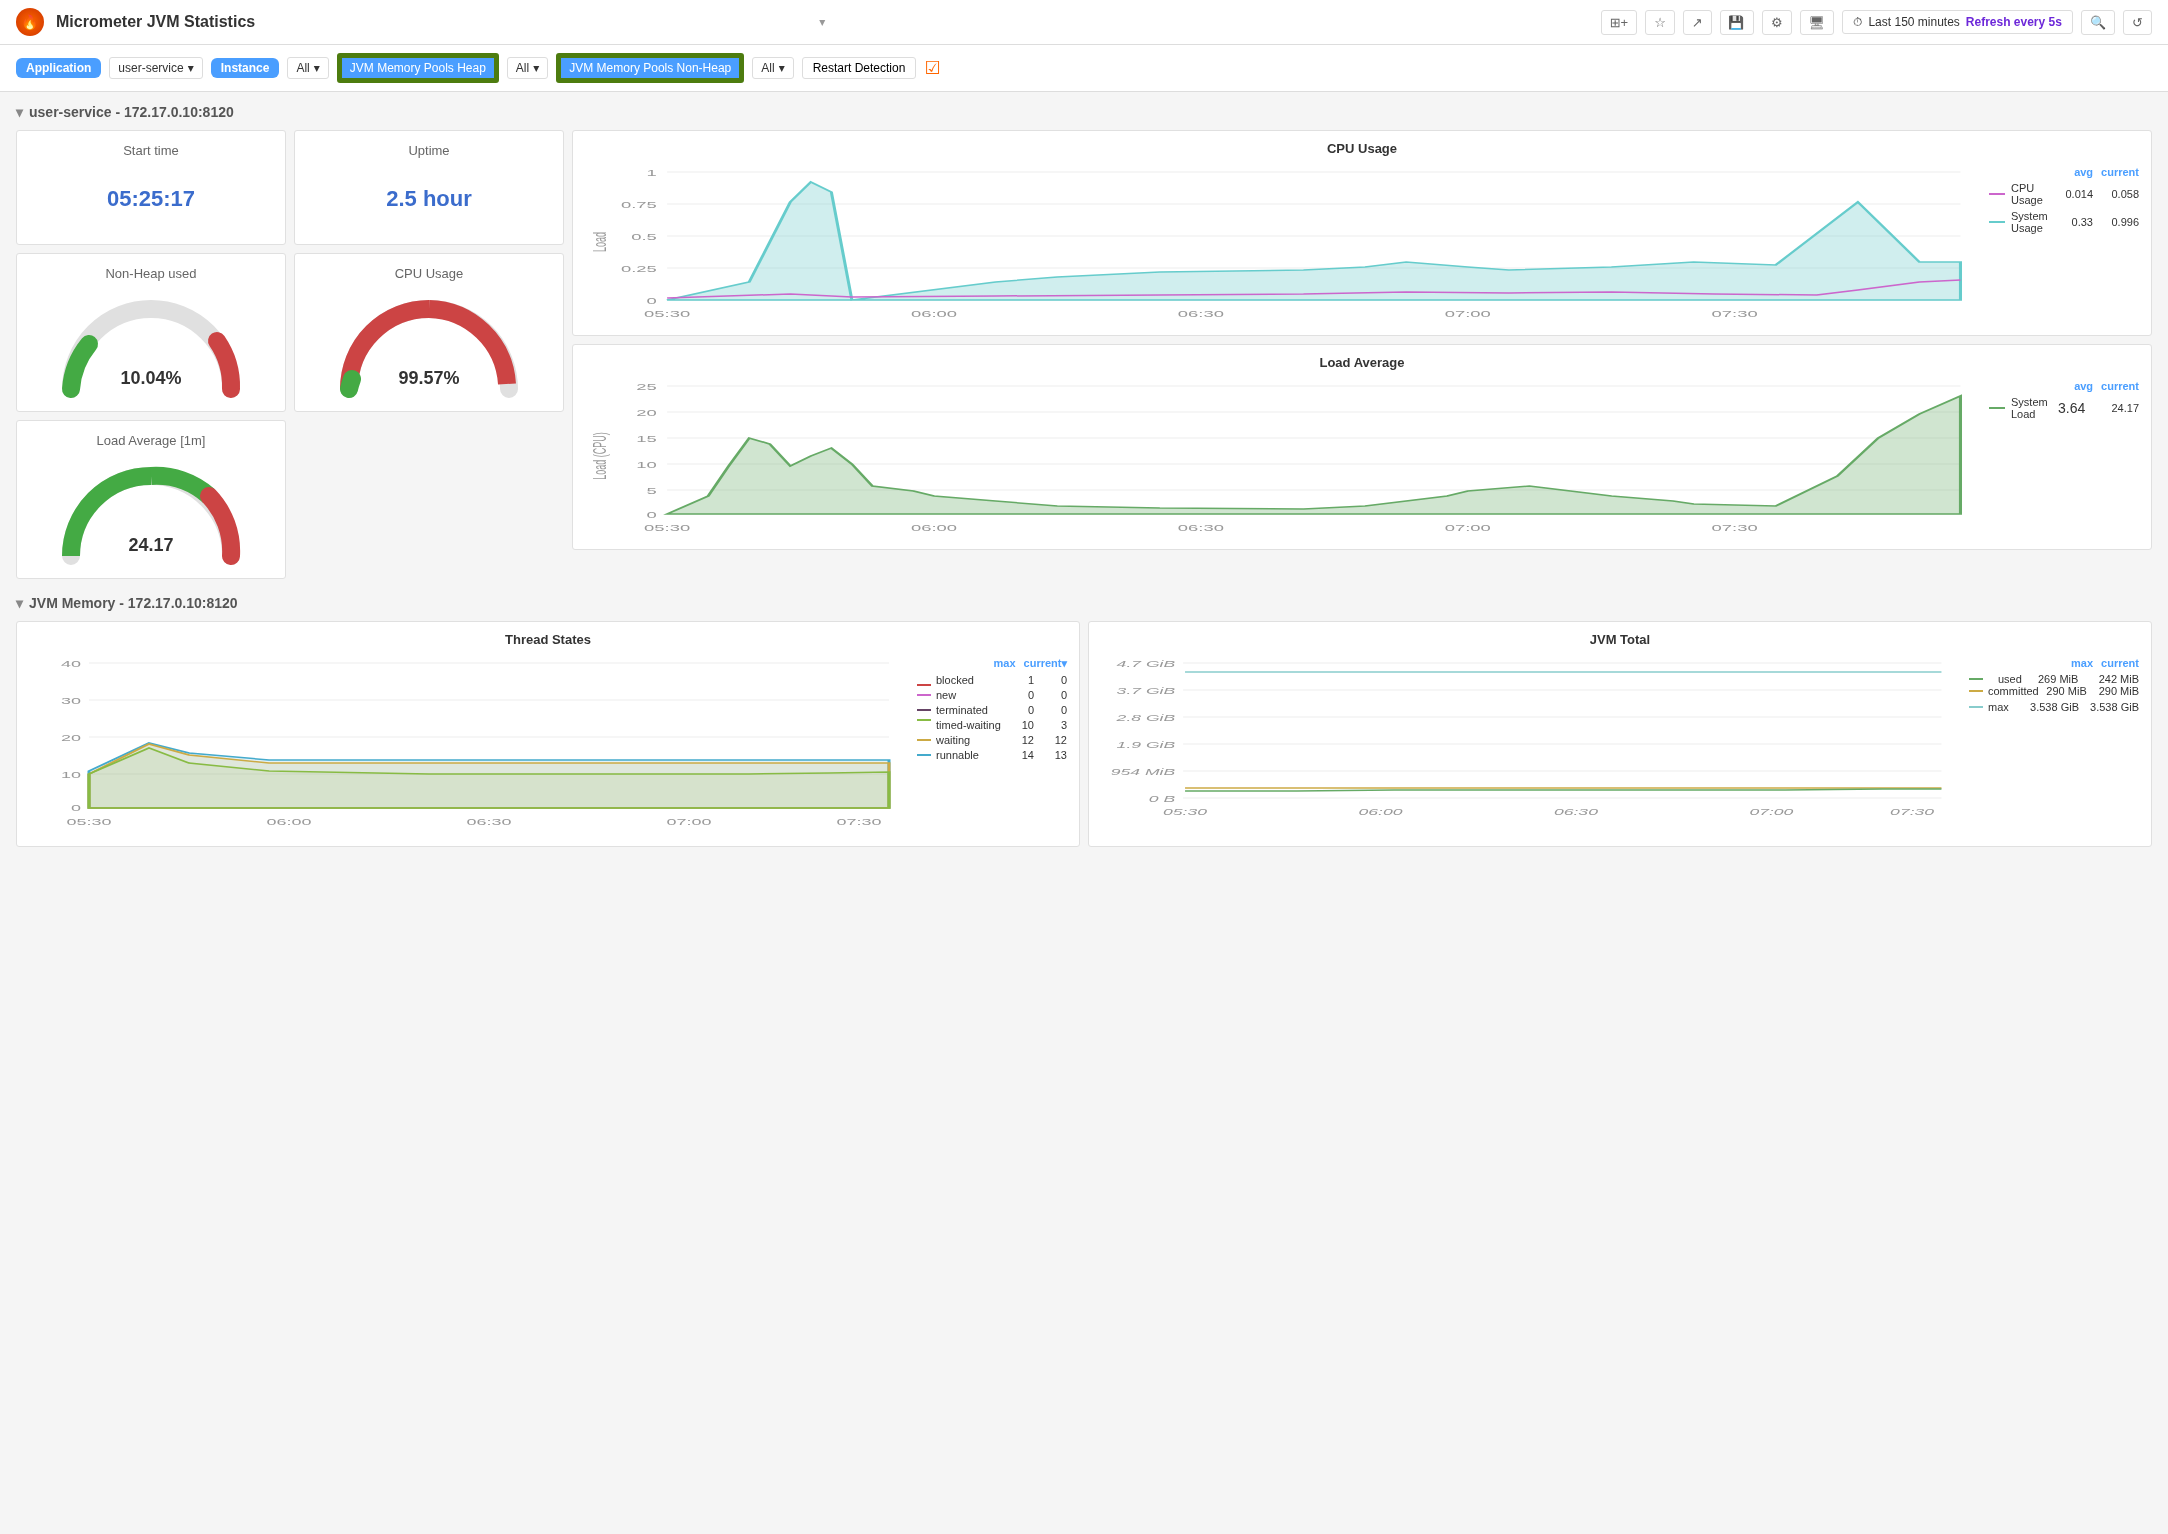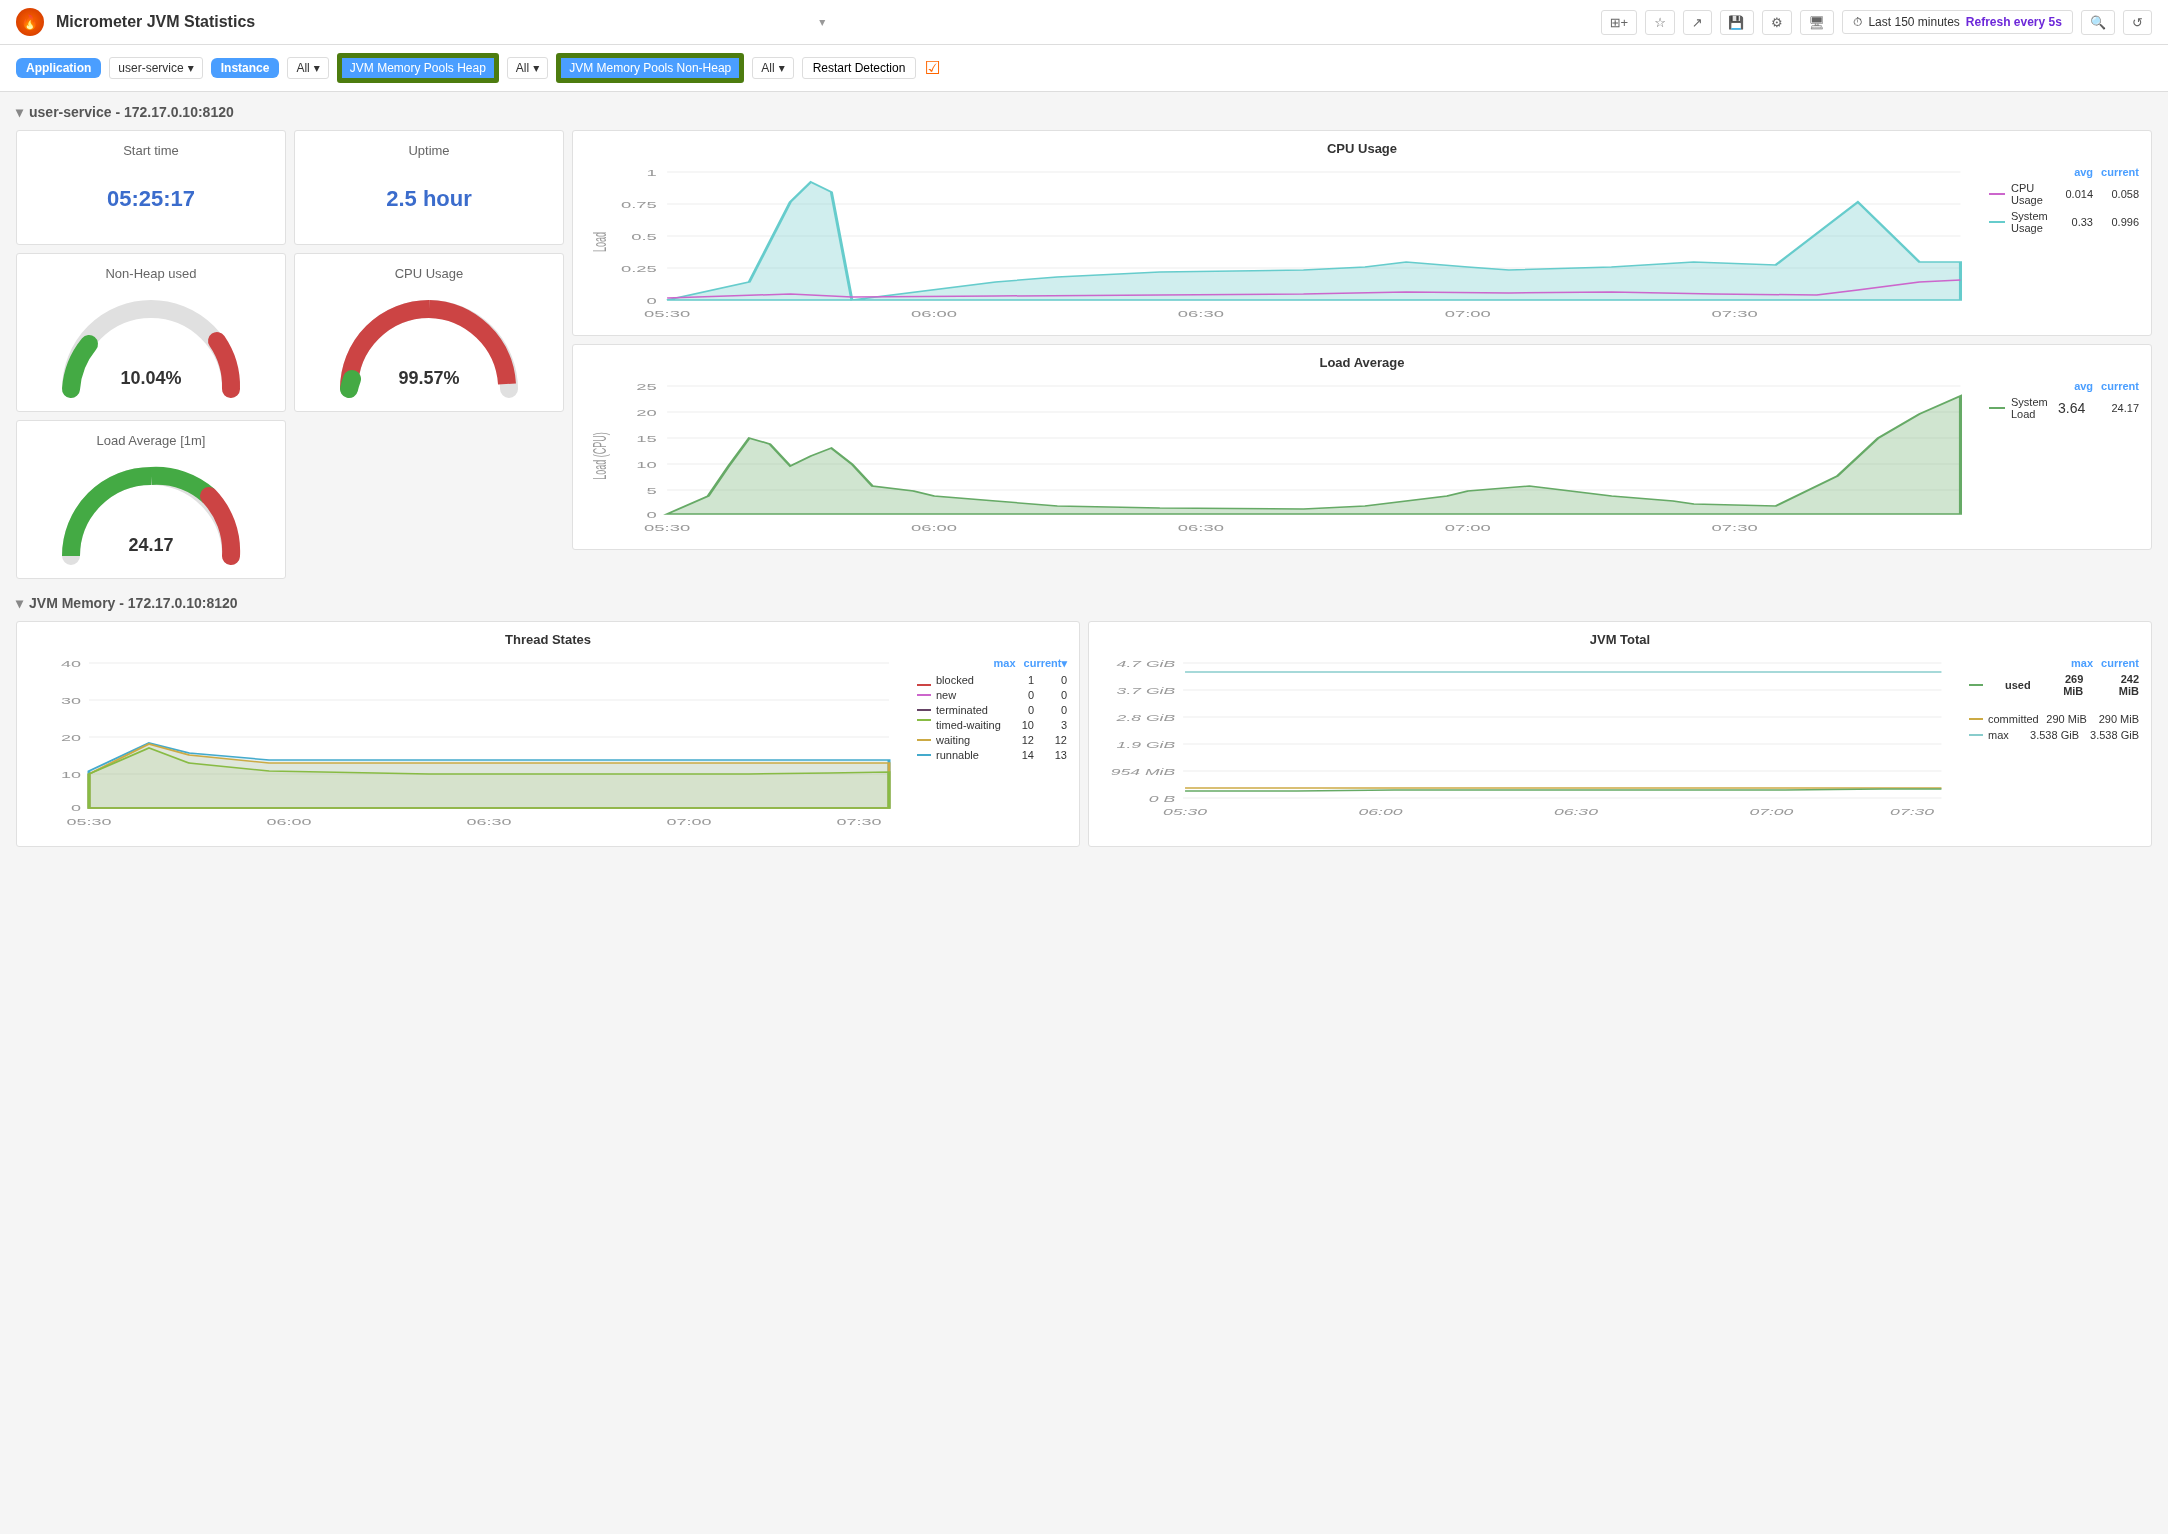--- a/index.html
+++ b/index.html
@@ -389,21 +389,21 @@
               <text x="243" y="162" text-anchor="middle" class="axis-label">06:30</text>
               <text x="343" y="162" text-anchor="middle" class="axis-label">07:00</text>
               <text x="415" y="162" text-anchor="middle" class="axis-label">07:30</text>
             </svg>
           </div>
           <div style="width:170px; padding-top:4px;">
             <div style="display:flex; justify-content:flex-end; gap:8px; font-size:11px; color:#4a9eff; font-weight:bold; margin-bottom:4px;">
               <span>max</span>
               <span>current</span>
             </div>
-            <div style="display:flex; align-items:center; gap:22px; margin-bottom:16px;font-weight:bold;">
+            <div style="display:flex; align-items:center; gap:15px; margin-bottom:0;">
               <div style="width:14px; height:2px; background:#66aa66; flex-shrink:0;"></div>
               <span style="flex:1; font-size:11px;">used</span>
               <span style="width:50px; text-align:right; font-size:11px;">269 MiB</span>
               <span style="width:55px; text-align:right; font-size:11px;">242 MiB</span>
             </div>
             <div style="display:flex; align-items:center; gap:5px; margin-bottom:4px;">
               <div style="width:14px; height:2px; background:#ccaa44; flex-shrink:0;"></div>
               <span style="flex:1; font-size:11px;">committed</span>
               <span style="width:50px; text-align:right; font-size:11px;">290 MiB</span>
               <span style="width:55px; text-align:right; font-size:11px;">290 MiB</span>

